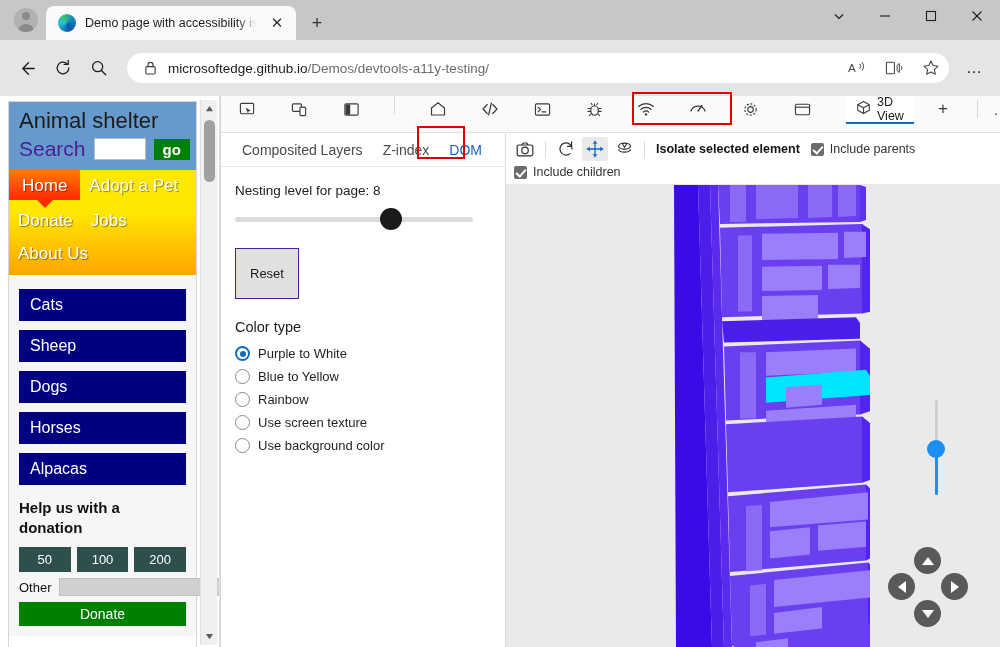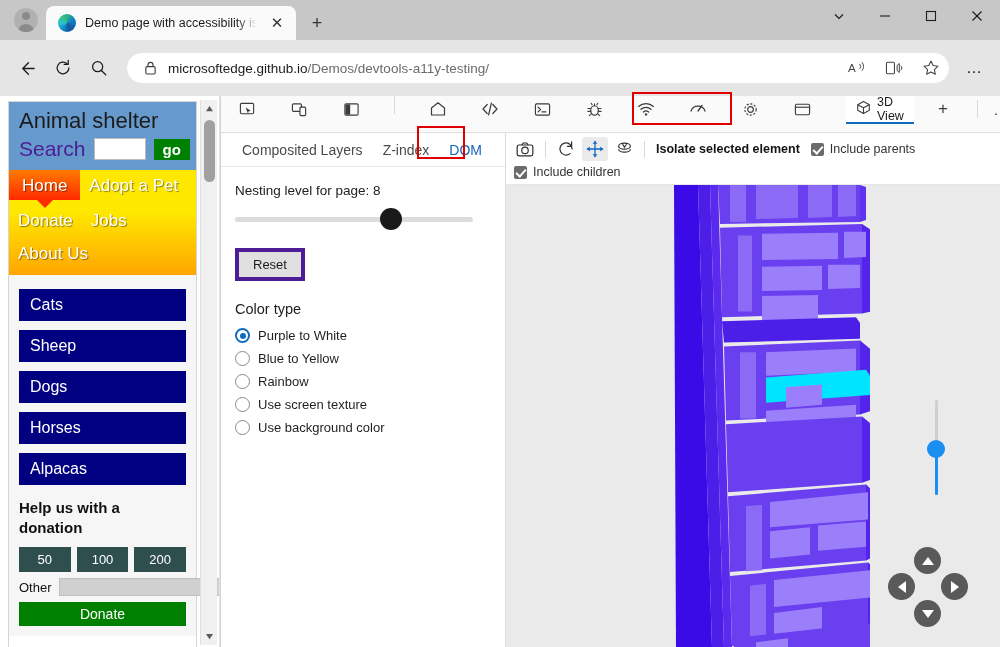--- a/index.html
+++ b/index.html
@@ -137,22 +137,22 @@
     padding:0 12px; border-bottom:1px solid #e6e6e6; background:#fff; position:relative;}
   .subtab { font-size:14px; color:#4a4a4a; padding:6px 9px; }
   .subtab.active { color:#1763b6; }
   .settings { padding:16px 14px; flex:1; overflow:hidden; }
   .nest-label { font-size:13.5px; color:#202020; margin-bottom:10px; }
   .slider-wrap { position:relative; height:22px; margin-bottom:18px; }
   .slider-track { position:absolute; top:9px; left:0; right:18px; height:5px;
     background:#dcdcdc; border-radius:3px; }
   .slider-thumb { position:absolute; top:0; left:145px; width:22px; height:22px;
     border-radius:50%; background:#1a1a1a; }
-  .reset-btn { display:inline-block; background:#e0e0e0; border:4px solid #4c1d95;
-    font-size:13px; color:#1b1b1b; padding:5px 14px; margin-bottom:20px; }
+  .reset-btn { display:inline-block; background:#e0e0e0; border:1px solid #4c1d95;
+    font-size:13px; color:#1b1b1b; padding:17px 14px; margin-bottom:20px; }
   .ctype-title { font-size:14.5px; color:#202020; margin-bottom:7px; }
   .radio-row { display:flex; align-items:center; gap:8px; height:23px; }
   .radio { width:15px;height:15px;border-radius:50%;border:1.5px solid #8a8a8a;flex:0 0 15px;
     background:#fff; position:relative;}
   .radio.on { border-color:#0f6cbd; border-width:2px; }
   .radio.on::after{content:"";position:absolute;inset:2.5px;border-radius:50%;background:#0f6cbd;}
   .radio-label { font-size:13px; color:#1f1f1f; }
 
   .dt-right-pane { flex:1; display:flex; flex-direction:column; min-width:0; }
   .view-toolbar { padding:4px 6px 5px 6px; border-bottom:1px solid #e6e6e6; background:#fff; }

